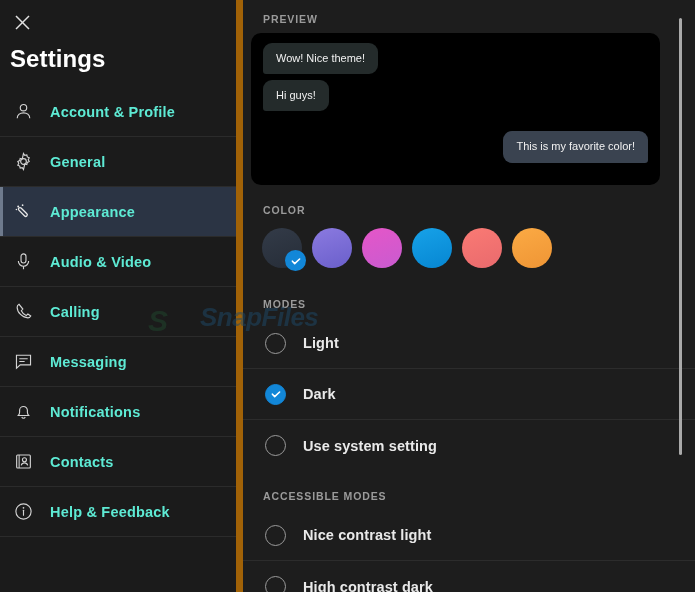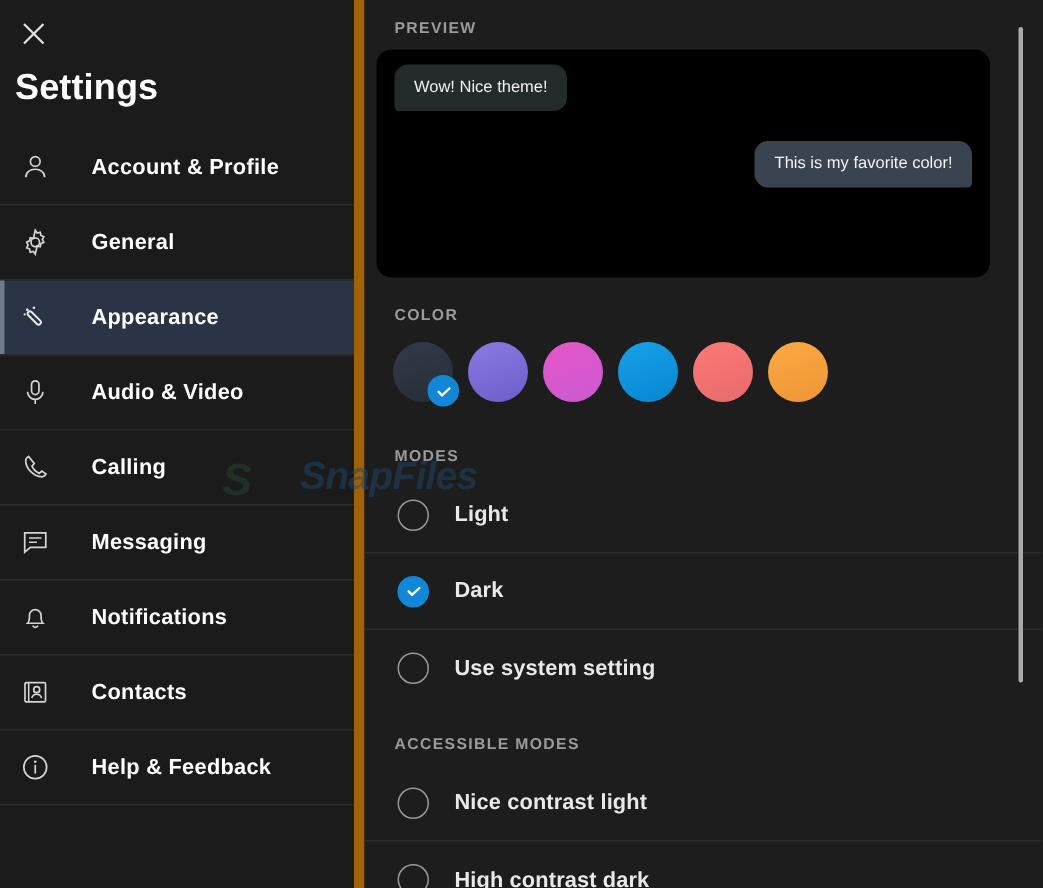--- a/index.html
+++ b/index.html
@@ -68,22 +68,22 @@
     width: 30px;
     min-width: 30px;
     display: flex;
     align-items: center;
     justify-content: center;
     color: #d4d4d4;
   }
   .nav-label {
     font-size: 14.5px;
     font-weight: bold;
-    color: #ffffff;
-    margin-left: 23px;
+    color: #5eead4;
+    margin-left: 12px;
     letter-spacing: 0.2px;
   }
 
   
   #content {
     position: relative;
     flex: 1;
     height: 592px;
     background: #1d1d1d;
     overflow: hidden;
@@ -351,20 +351,21 @@
 
     </div>
   </div>
 
   <div id="content">
 
     <div class="section-head" id="preview-label">PREVIEW</div>
 
     <div id="preview-card">
       <div class="bubble incoming first">Wow! Nice theme!</div>
+      <div class="bubble incoming">Hi guys!</div>
       <div class="bubble outgoing">This is my favorite color!</div>
     </div>
 
     <div class="section-head" id="color-label">COLOR</div>
 
     <div id="swatches" style="left:19px;">
       <div class="swatch-wrap">
         <div class="swatch" id="sw0" style="background: linear-gradient(160deg, rgb(51, 59, 72), rgb(38, 45, 56));"></div>
         <div class="swatch-check" style="background: rgb(18, 135, 216);">
           <svg width="12" height="12" viewBox="0 0 12 12" fill="none" stroke="#ffffff" stroke-width="1.6" stroke-linecap="round" stroke-linejoin="round">

